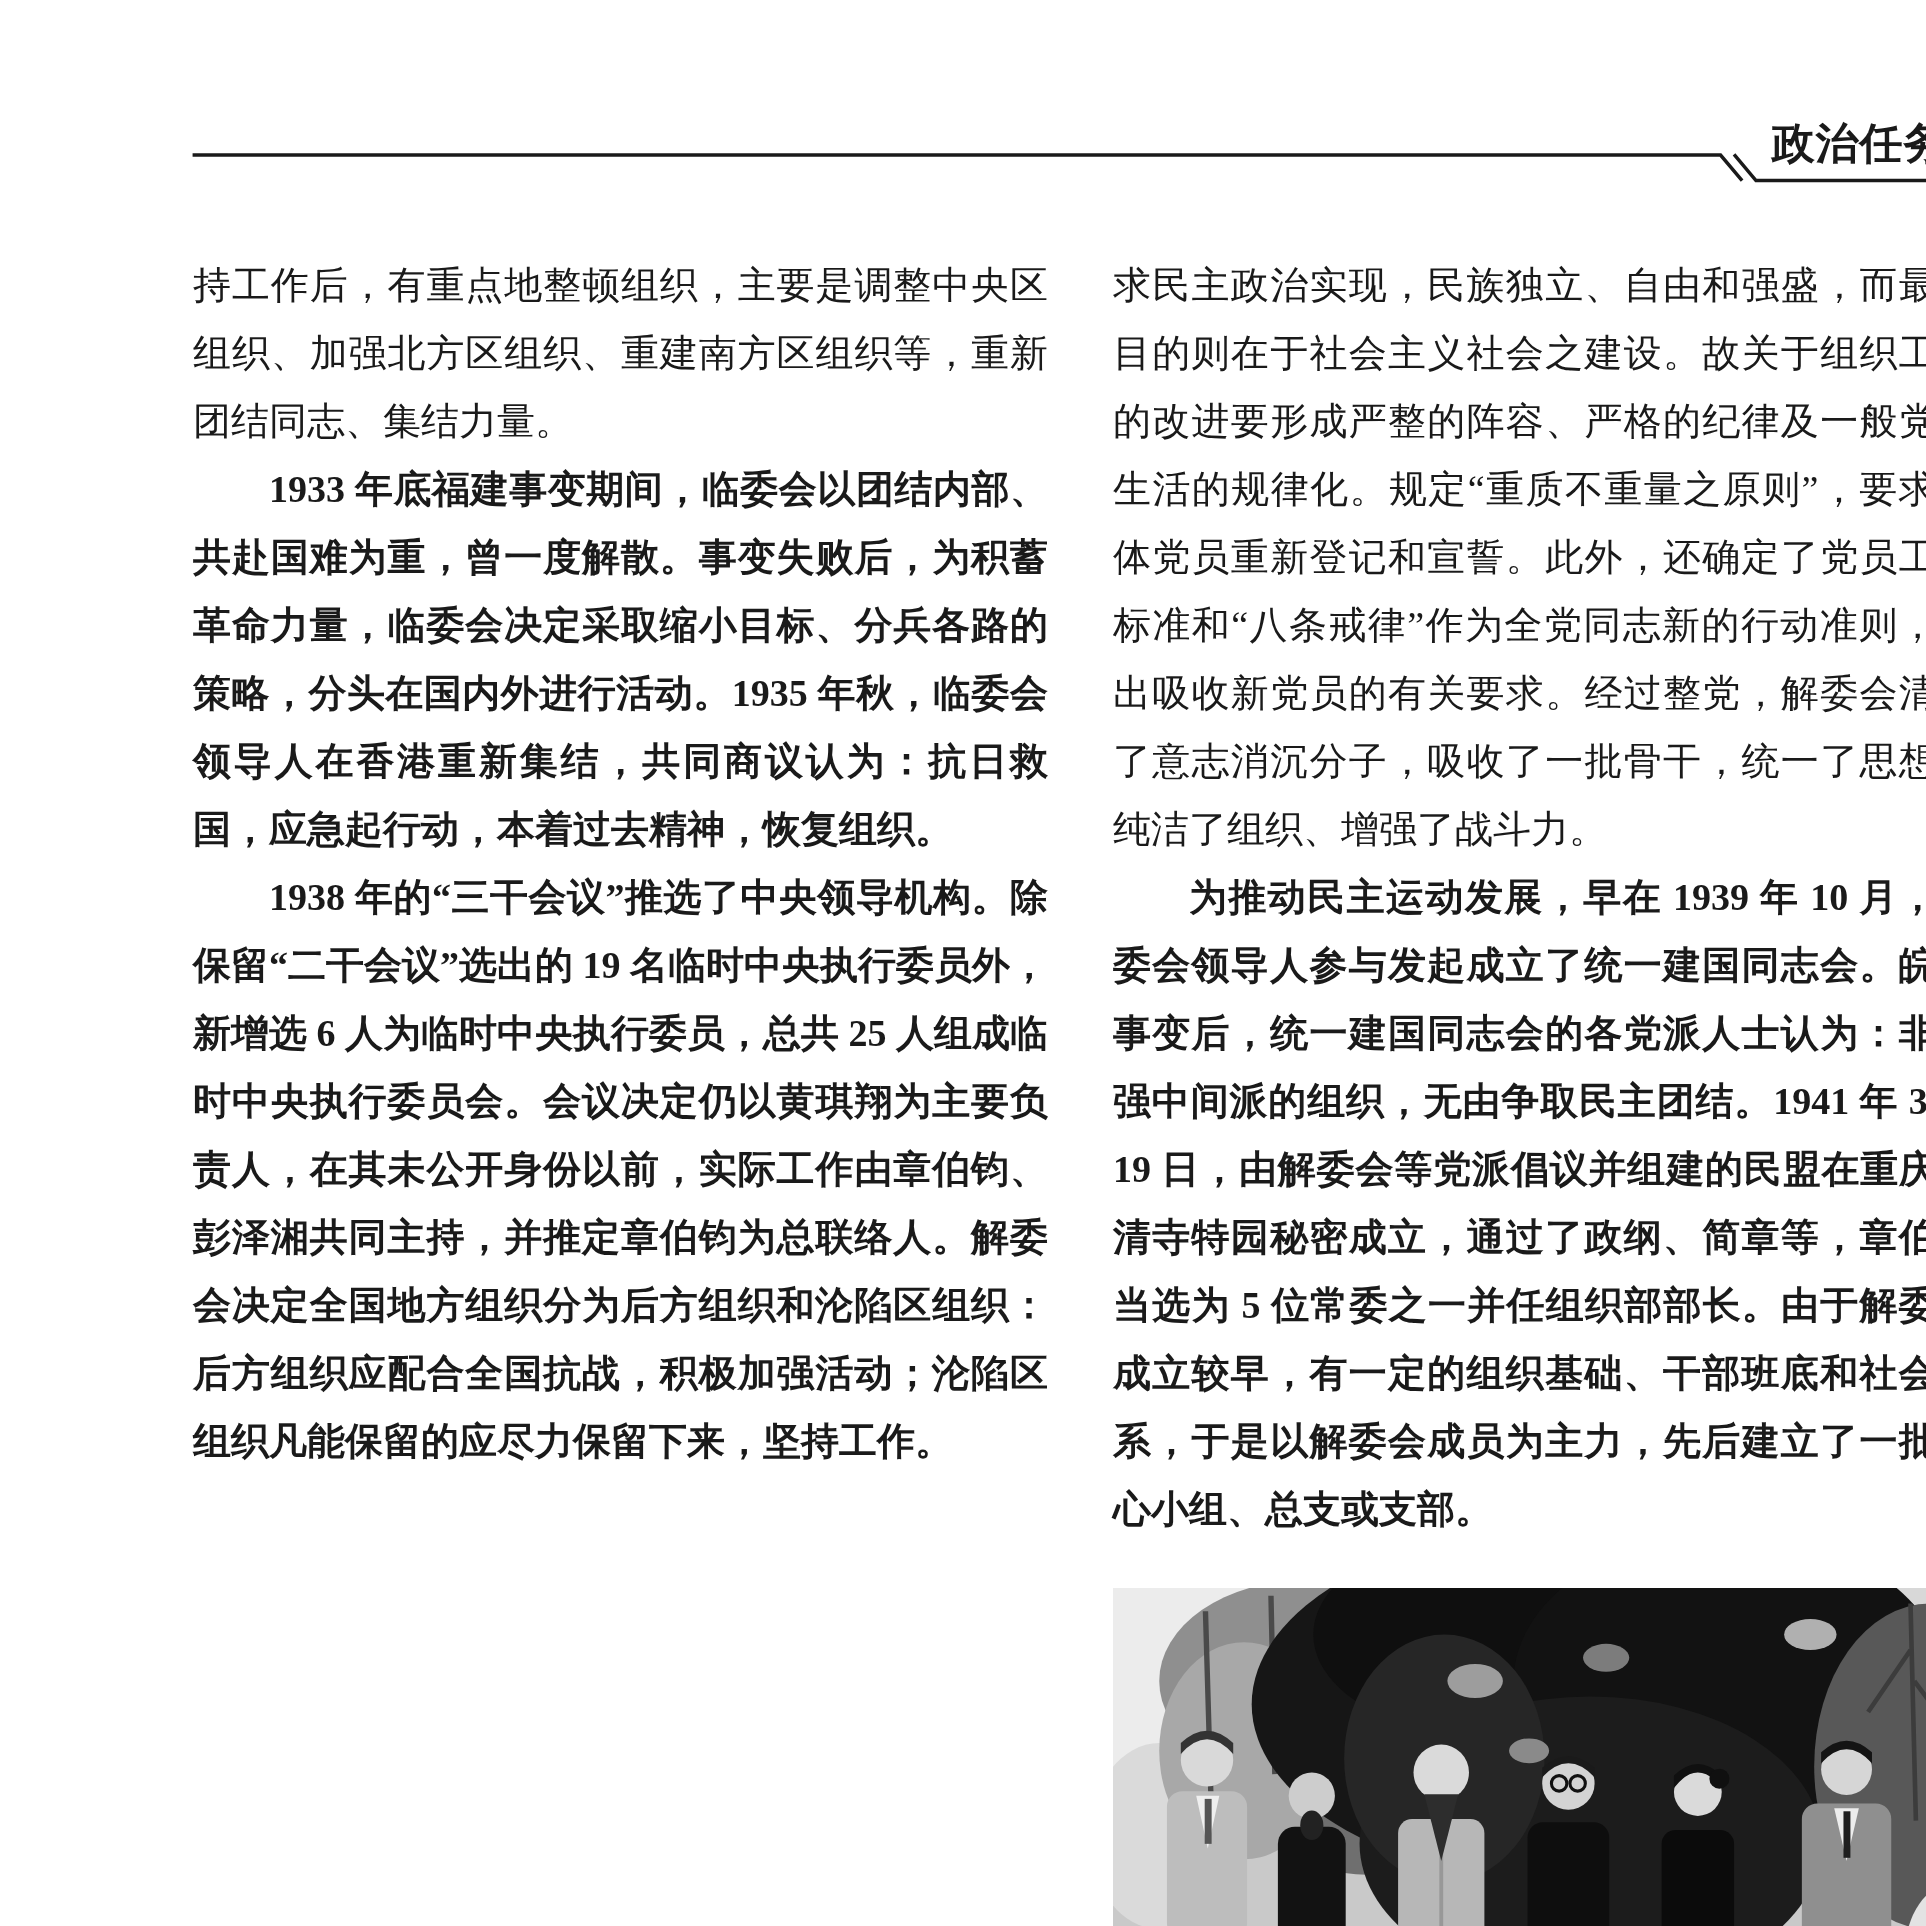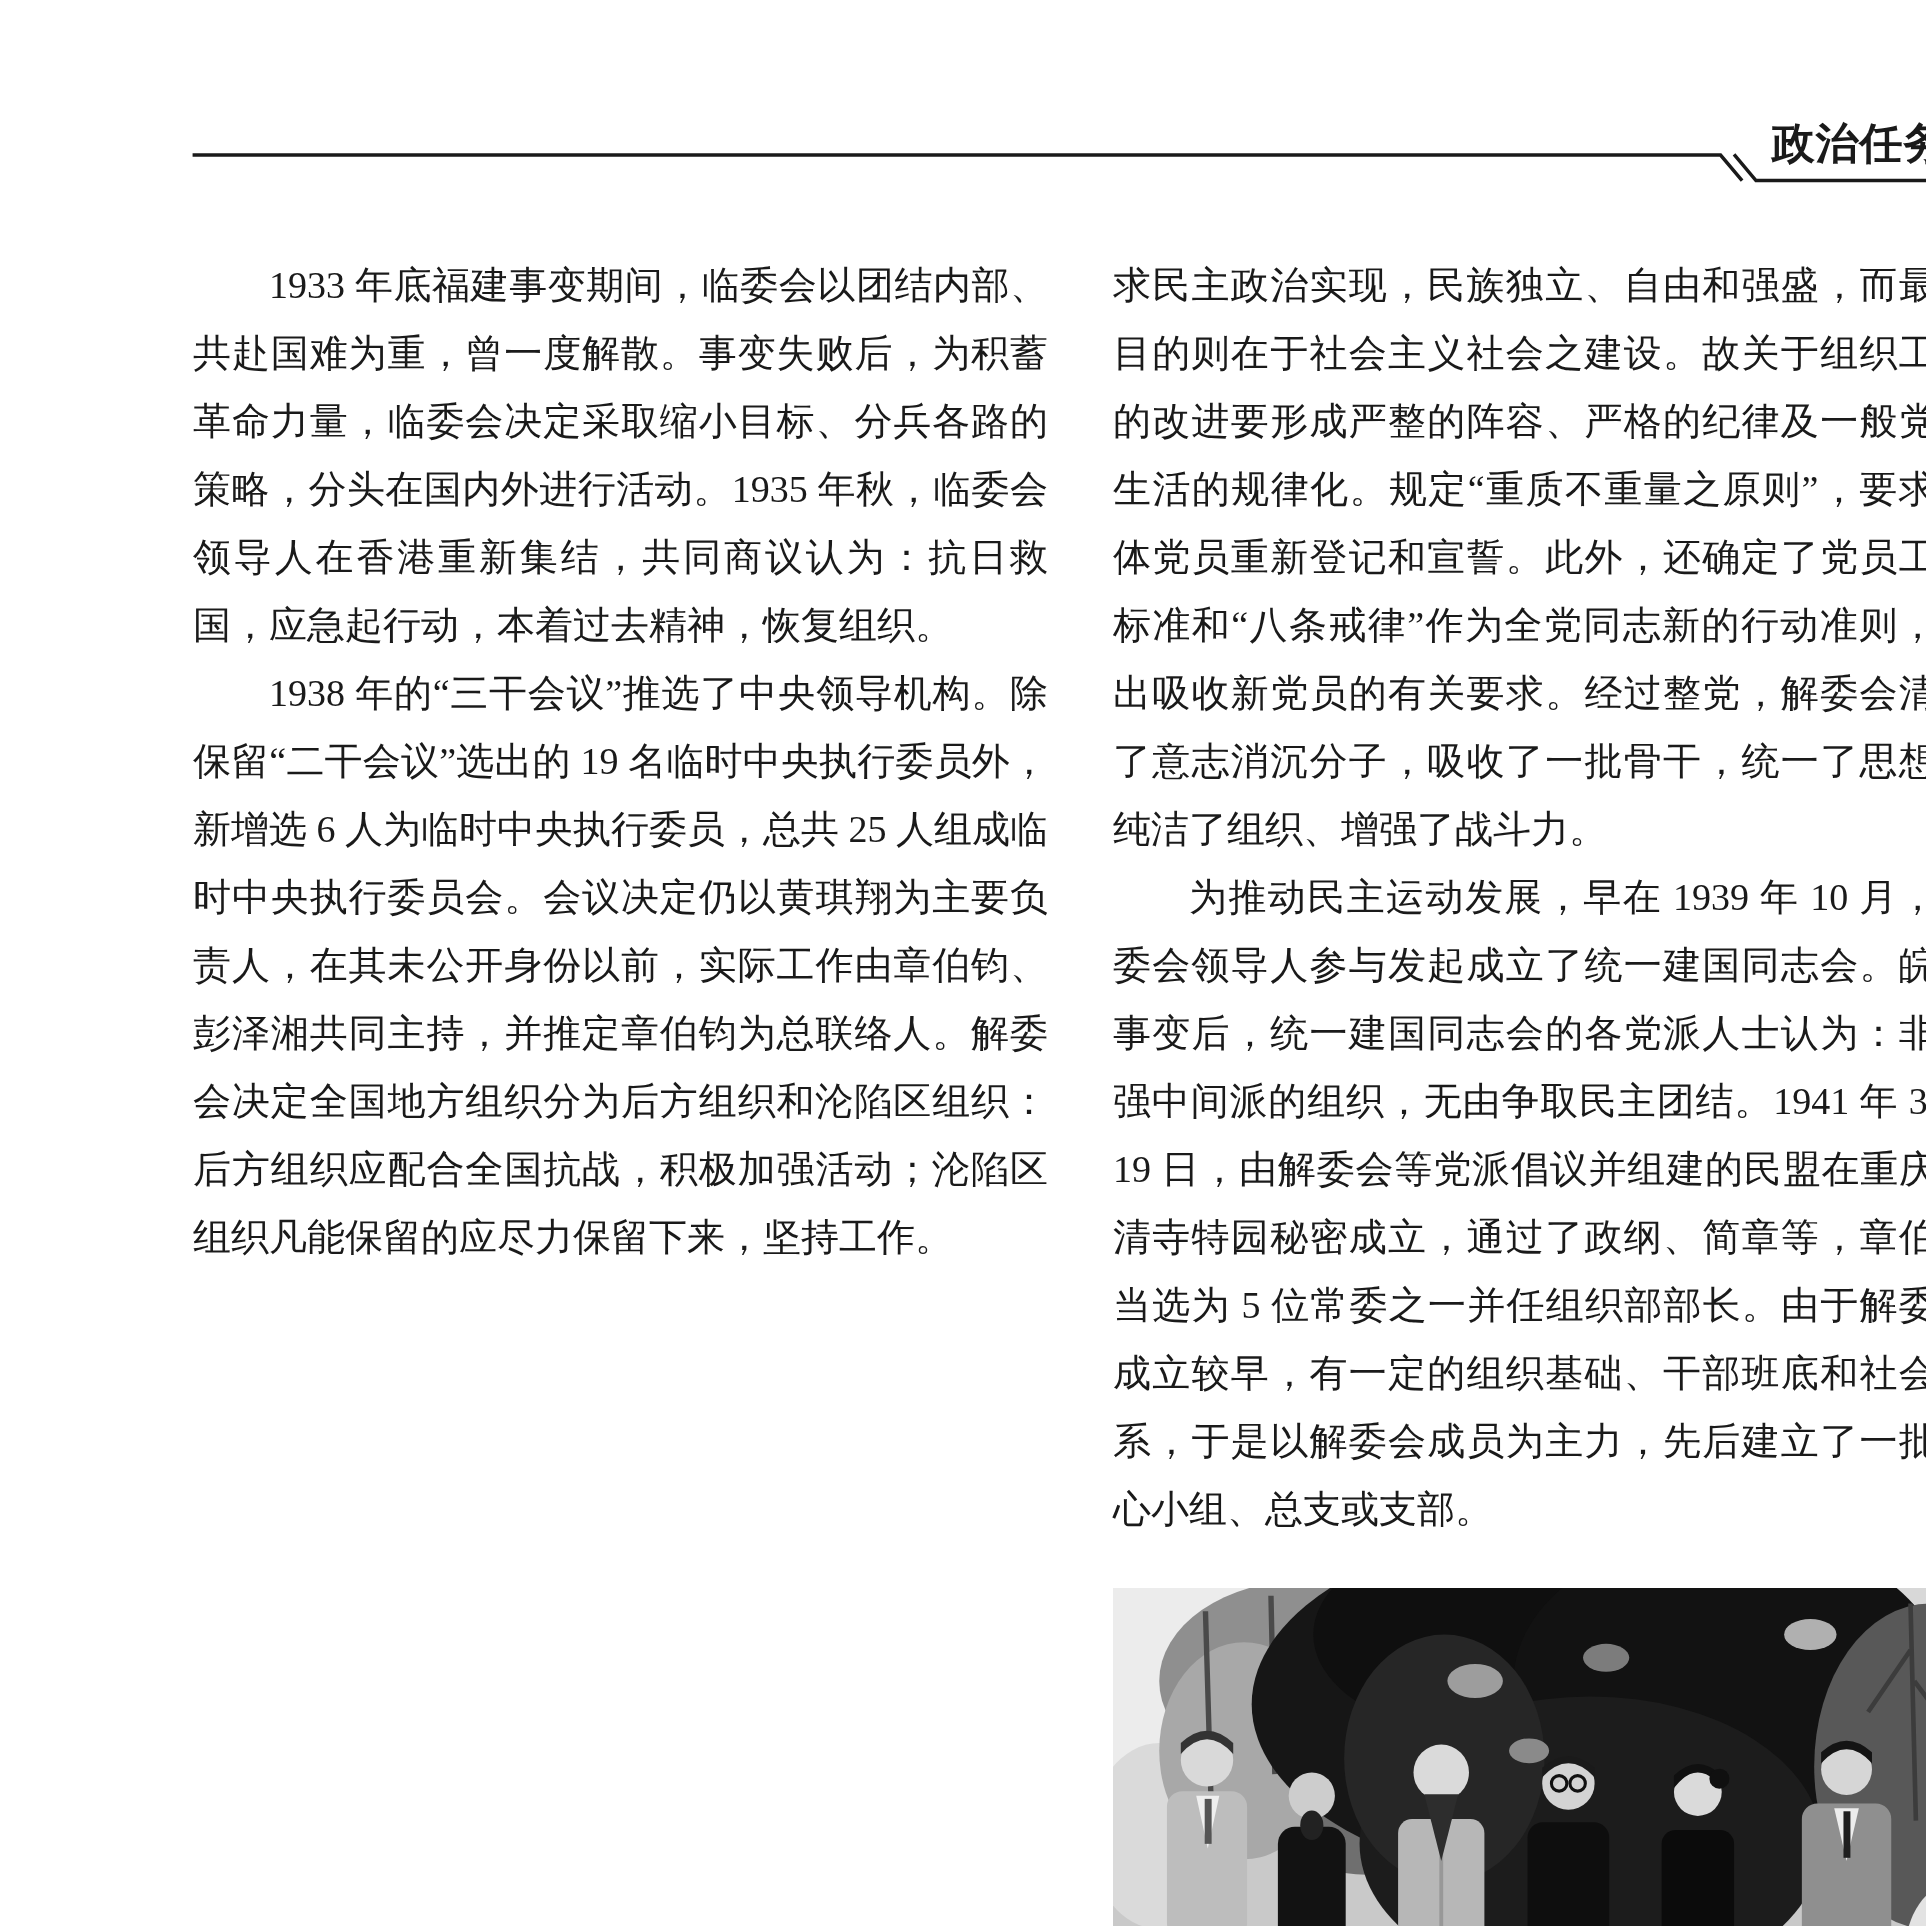--- a/index.html
+++ b/index.html
@@ -24,39 +24,40 @@
   
   .column { position: absolute; top: 251px; }
   .col-left  { left: 193px;  width: 855px; }
   .col-right { left: 1113px; width: 863px; }
   .body-par {
     margin: 0;
     font-size: 38px; line-height: 68px;
     text-align: justify; text-justify: inter-ideograph;
     word-break: break-all;
   }
-  .indent { text-indent: 2em; }
+  .indent { text-indent: 2em; font-weight: bold; }
 
   
   .photo-figure { margin: 45px 0 0 0; width: 863px; height: 521px; }
   .photo-figure svg { display: block; width: 100%; height: 100%; }
 </style>
 </head>
 <body>
 
 <svg class="header-rule-svg" viewBox="0 0 5556 560" preserveAspectRatio="none" aria-hidden="true">
 
   <polyline points="500,402 4467,402 4523,468" fill="none" stroke="#1a1a1a" stroke-width="9"></polyline>
 
   <polyline points="4502,400 4559,468 5055,468" fill="none" stroke="#1a1a1a" stroke-width="9"></polyline>
 </svg>
 
 <div class="section-title">政治任务</div>
 
 <div class="column col-left">
+  <p class="body-par">持工作后，有重点地整顿组织，主要是调整中央区组织、加强北方区组织、重建南方区组织等，重新团结同志、集结力量。</p>
   <p class="body-par indent">1933 年底福建事变期间，临委会以团结内部、共赴国难为重，曾一度解散。事变失败后，为积蓄革命力量，临委会决定采取缩小目标、分兵各路的策略，分头在国内外进行活动。1935 年秋，临委会领导人在香港重新集结，共同商议认为：抗日救国，应急起行动，本着过去精神，恢复组织。</p>
   <p class="body-par indent">1938 年的“三干会议”推选了中央领导机构。除保留“二干会议”选出的 19 名临时中央执行委员外，新增选 6 人为临时中央执行委员，总共 25 人组成临时中央执行委员会。会议决定仍以黄琪翔为主要负责人，在其未公开身份以前，实际工作由章伯钧、彭泽湘共同主持，并推定章伯钧为总联络人。解委会决定全国地方组织分为后方组织和沦陷区组织：后方组织应配合全国抗战，积极加强活动；沦陷区组织凡能保留的应尽力保留下来，坚持工作。</p>
 
 </div>
 
 <div class="column col-right">
   <p class="body-par">求民主政治实现，民族独立、自由和强盛，而最终目的则在于社会主义社会之建设。故关于组织工作的改进要形成严整的阵容、严格的纪律及一般党员生活的规律化。规定“重质不重量之原则”，要求全体党员重新登记和宣誓。此外，还确定了党员工作标准和“八条戒律”作为全党同志新的行动准则，提出吸收新党员的有关要求。经过整党，解委会清除了意志消沉分子，吸收了一批骨干，统一了思想、纯洁了组织、增强了战斗力。</p>
   <p class="body-par indent">为推动民主运动发展，早在 1939 年 10 月，解委会领导人参与发起成立了统一建国同志会。皖南事变后，统一建国同志会的各党派人士认为：非加强中间派的组织，无由争取民主团结。1941 年 3 月 19 日，由解委会等党派倡议并组建的民盟在重庆上清寺特园秘密成立，通过了政纲、简章等，章伯钧当选为 5 位常委之一并任组织部部长。由于解委会成立较早，有一定的组织基础、干部班底和社会联系，于是以解委会成员为主力，先后建立了一批核心小组、总支或支部。</p>
 
   <figure class="photo-figure" style="margin-left:0;margin-right:0;">

